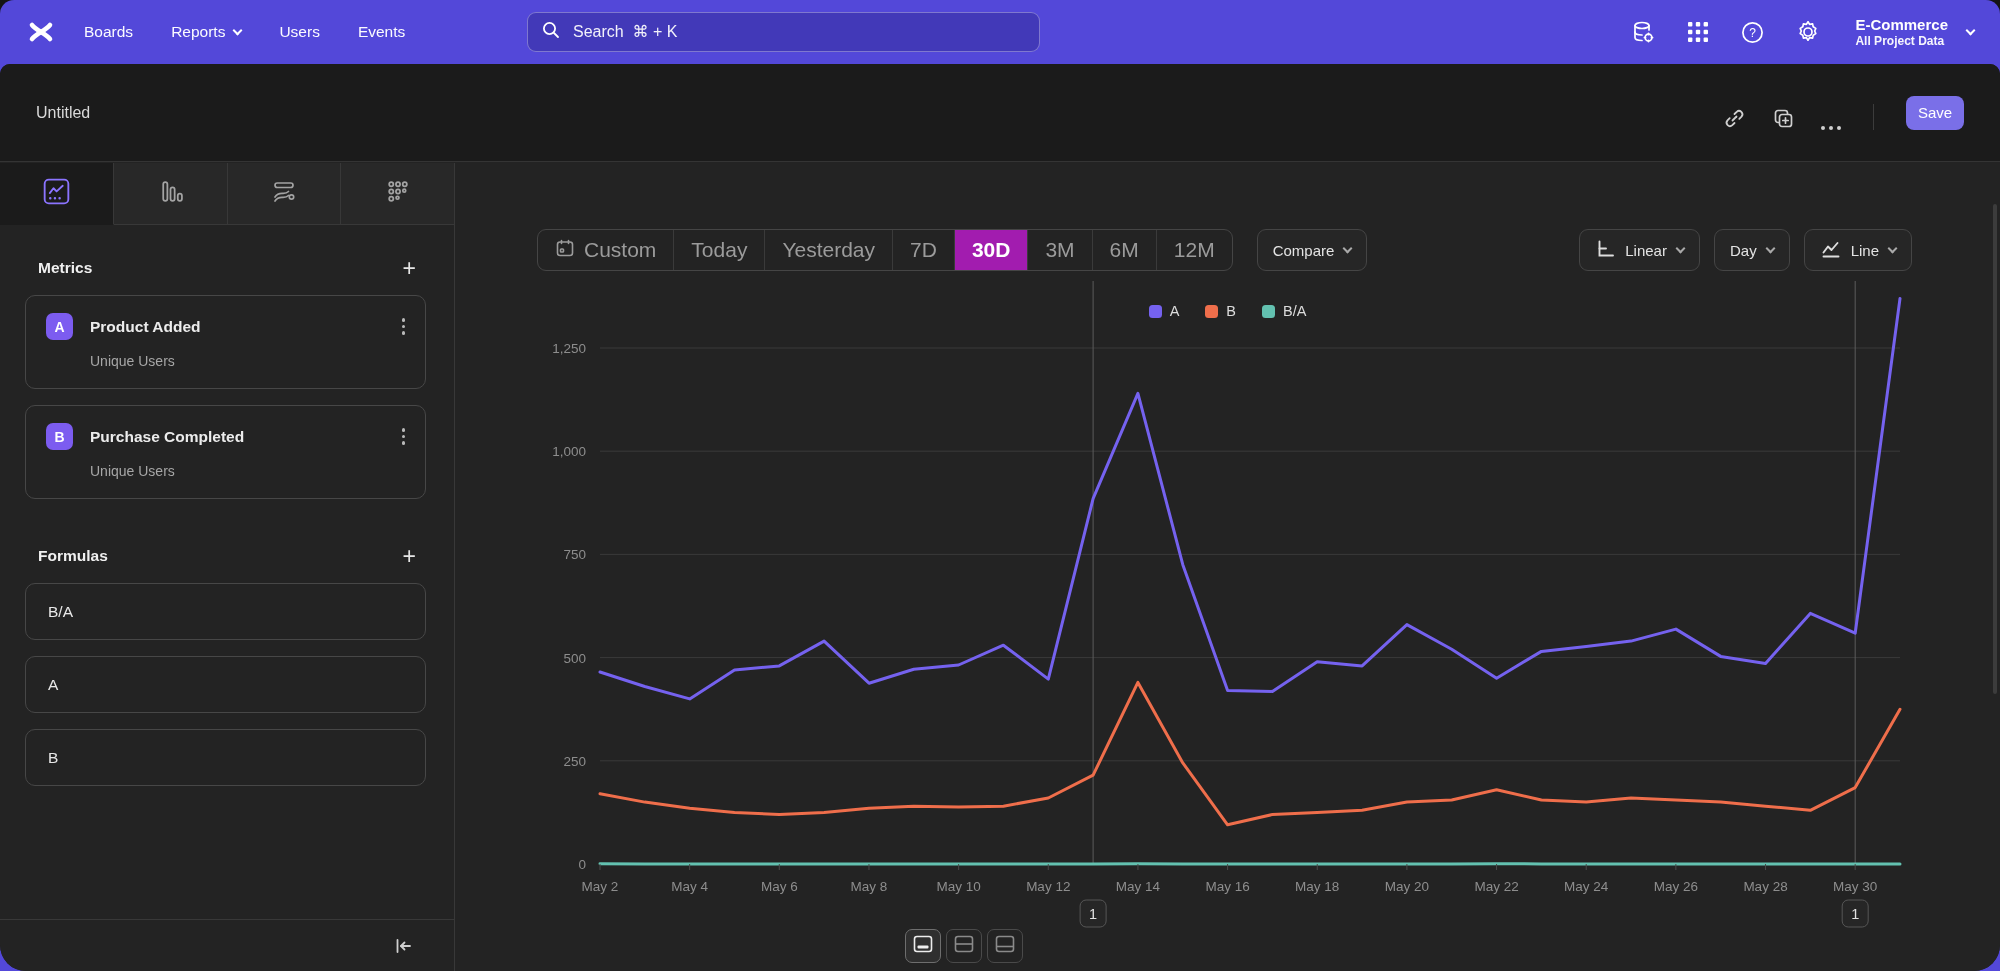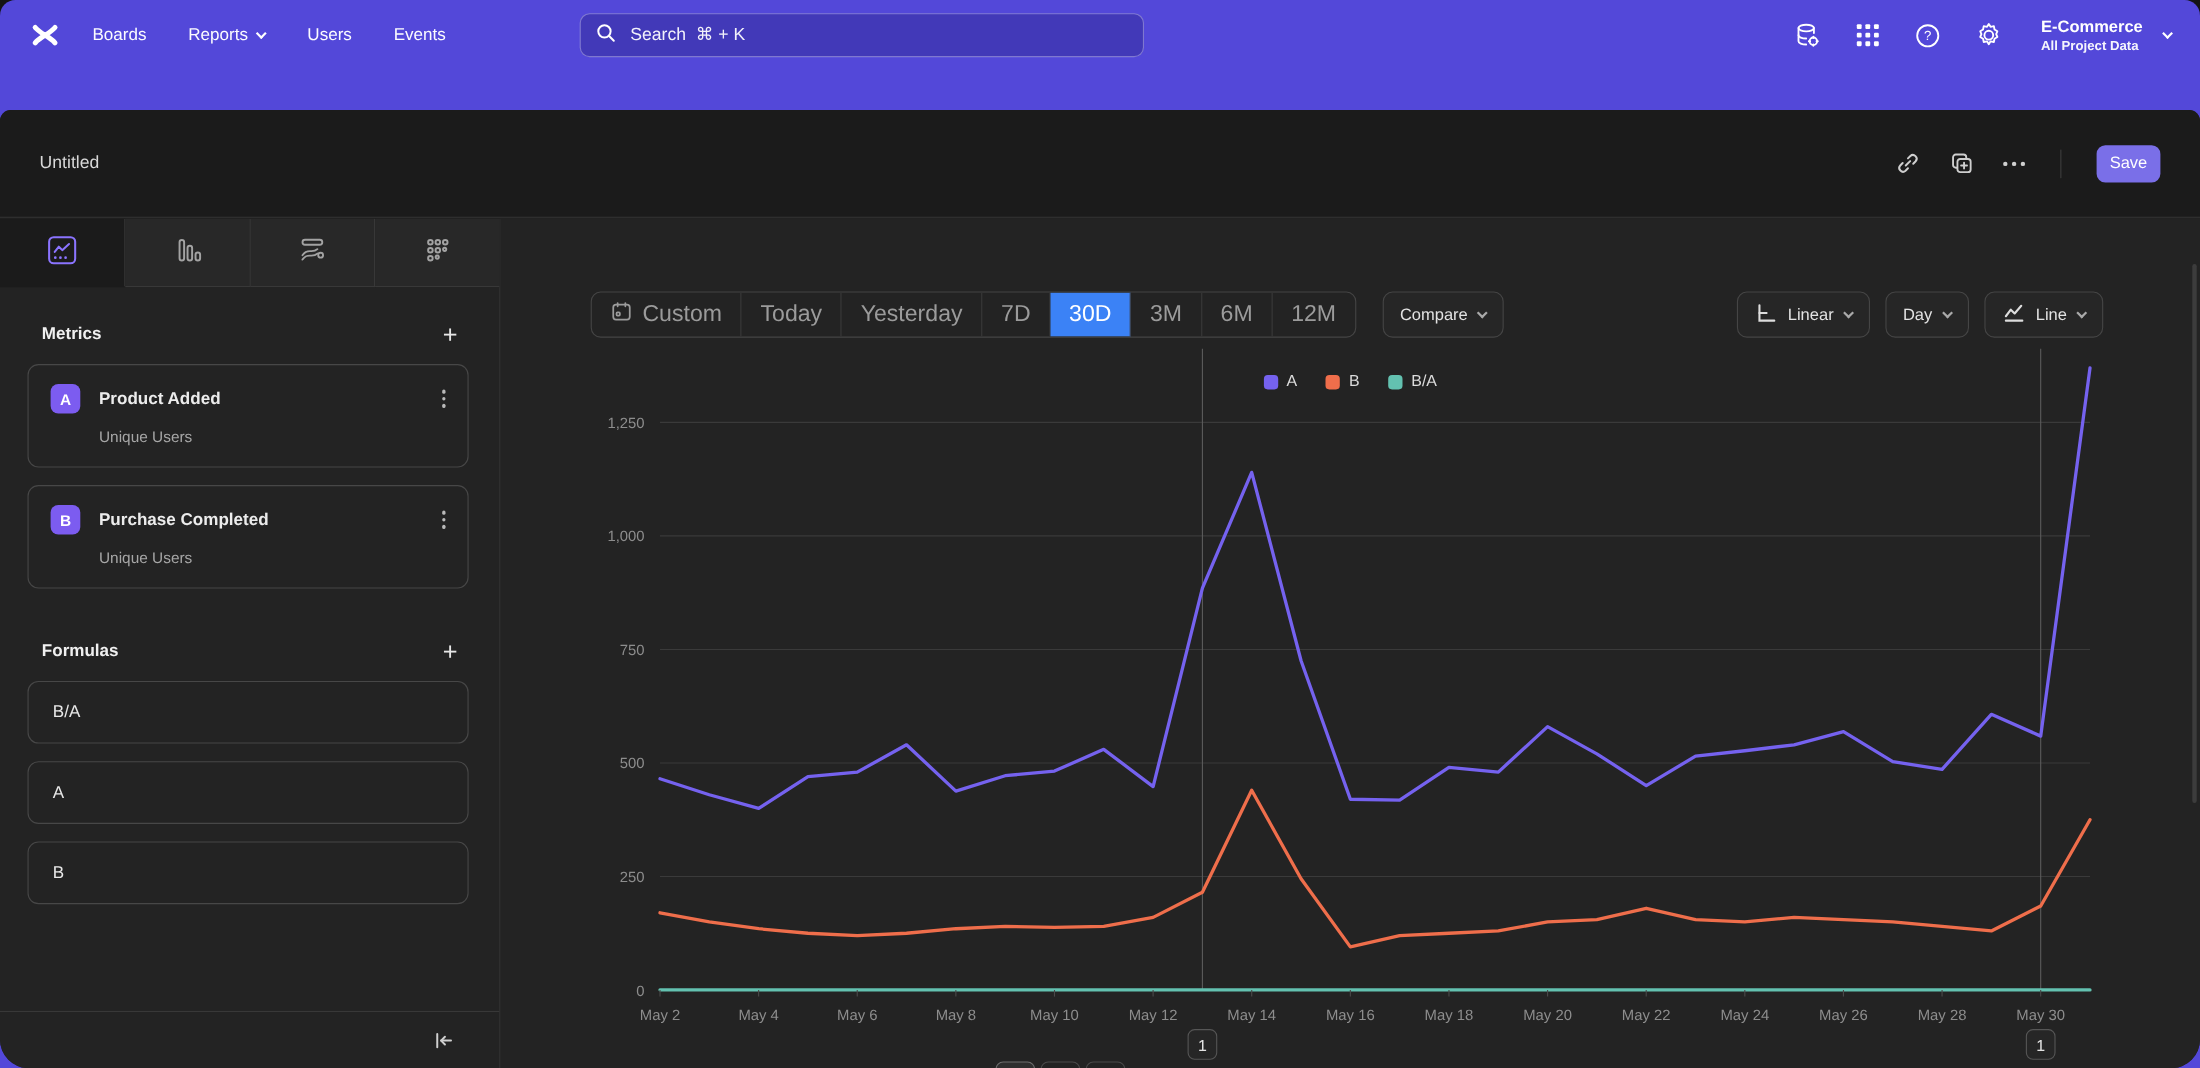--- a/index.html
+++ b/index.html
@@ -13,24 +13,24 @@
   .search{position:absolute;left:527px;top:12px;width:513px;height:40px;background:rgba(10,5,70,0.22);border:1px solid rgba(255,255,255,0.32);border-radius:9px;display:flex;align-items:center;padding:0 13px;}
   .search input{background:transparent;border:none;outline:none;color:#fff;font-size:16px;margin-left:10px;width:100%;font-family:inherit;}
   .search input::placeholder{color:rgba(255,255,255,0.93);}
   .top-right{position:absolute;right:26px;top:0;height:64px;display:flex;align-items:center;gap:30px;}
   .project{display:flex;align-items:center;gap:10px;margin-left:4px;}
   .project .p-name{font-size:15px;font-weight:bold;line-height:1.25;}
   .project .p-sub{font-size:12px;font-weight:bold;opacity:.95;}
   .chev{width:7px;height:7px;border-right:2px solid #BFBFBF;border-bottom:2px solid #BFBFBF;transform:rotate(45deg);display:inline-block;margin-left:9px;position:relative;top:-2px;}
   .chev.white{border-color:#fff;}
   
-  .canvas{position:absolute;top:64px;left:0;right:0;bottom:0;background:#232323;border-radius:10px 10px 26px 26px;overflow:hidden;margin-top:36px;}
+  .canvas{position:absolute;top:64px;left:0;right:0;bottom:0;background:#232323;border-radius:10px 10px 26px 26px;overflow:hidden;}
   .report-header{height:98px;background:#1B1B1B;border-bottom:1px solid #343434;display:flex;align-items:center;padding:0 36px;}
   .report-title{color:#D9D9D9;font-size:16px;}
-  .rh-right{margin-left:auto;display:flex;align-items:center;gap:26px;}
+  .rh-right{margin-left:auto;display:flex;align-items:flex-end;gap:26px;}
   .icon-btn{display:flex;align-items:center;justify-content:center;cursor:pointer;}
   .dots3{display:flex;gap:4px;}
   .dots3 i{width:4px;height:4px;border-radius:50%;background:#CFCFCF;}
   .vdiv{width:1px;height:26px;background:#3C3C3C;margin:0 6px;}
   .save-btn{width:58px;height:34px;background:#7A6FE8;border:none;border-radius:8px;color:#fff;font-size:15px;cursor:pointer;font-family:inherit;}
   .body{position:absolute;top:99px;left:0;right:0;bottom:0;display:flex;}
   
   .sidebar{width:455px;min-width:455px;border-right:1px solid #383838;display:flex;flex-direction:column;background:#232323;}
   .analyze{height:65px;background:#1F1F1F;border-bottom:1px solid #383838;display:flex;align-items:center;padding:0 38px;font-size:15.5px;color:#C9C9C9;}
   .analyze b{color:#F2F2F2;font-weight:bold;margin-left:8px;}
@@ -50,21 +50,21 @@
   .kebab i{width:3.5px;height:3.5px;border-radius:50%;background:#B9B9B9;}
   .m-sub{color:#A6A6A6;font-size:14px;margin:13px 0 0 44px;}
   .formula-card{height:57px;display:flex;align-items:center;padding-left:22px;color:#E8E8E8;font-size:15.5px;cursor:pointer;}
   .sidebar-footer{margin-top:auto;border-top:1px solid #383838;height:52px;display:flex;align-items:center;justify-content:flex-end;padding-right:40px;}
   
   .main{flex:1;position:relative;background:#232323;overflow:hidden;}
   .toolbar{position:absolute;top:66px;left:82px;right:88px;display:flex;align-items:center;}
   .ranges{display:flex;height:42px;border:1px solid #454545;border-radius:9px;overflow:hidden;background:#232323;}
   .range{display:flex;align-items:center;padding:0 17px;color:#9B9B9B;font-size:21px;border-right:1px solid #3A3A3A;cursor:pointer;white-space:nowrap;}
   .range:last-child{border-right:none;}
-  .range.selected{background:#3b82f6;color:#FFFFFF;font-weight:normal;justify-content:flex-end;}
+  .range.selected{background:#a21caf;color:#FFFFFF;font-weight:bold;justify-content:flex-end;}
   .range svg{margin-right:9px;}
   .btn{height:42px;border:1px solid #454545;border-radius:9px;display:flex;align-items:center;padding:0 15px;color:#E3E3E3;font-size:15px;background:#262626;cursor:pointer;white-space:nowrap;}
   .btn .chev{border-color:#A9A9A9;margin-left:10px;}
   .btn svg{margin-right:9px;}
   .right-group{margin-left:auto;display:flex;gap:14px;}
   .legend{position:absolute;top:140px;left:0;right:0;display:flex;justify-content:center;gap:26px;}
   .legend-item{display:flex;align-items:center;gap:8px;color:#DCDCDC;font-size:14.5px;cursor:pointer;}
   .swatch{width:13px;height:13px;border-radius:3.5px;}
   .swatch.dotted{background-image:radial-gradient(rgba(255,255,255,.55) 1px, transparent 1.2px);background-size:4px 4px;}
   .chart{position:absolute;top:108px;left:0;}

